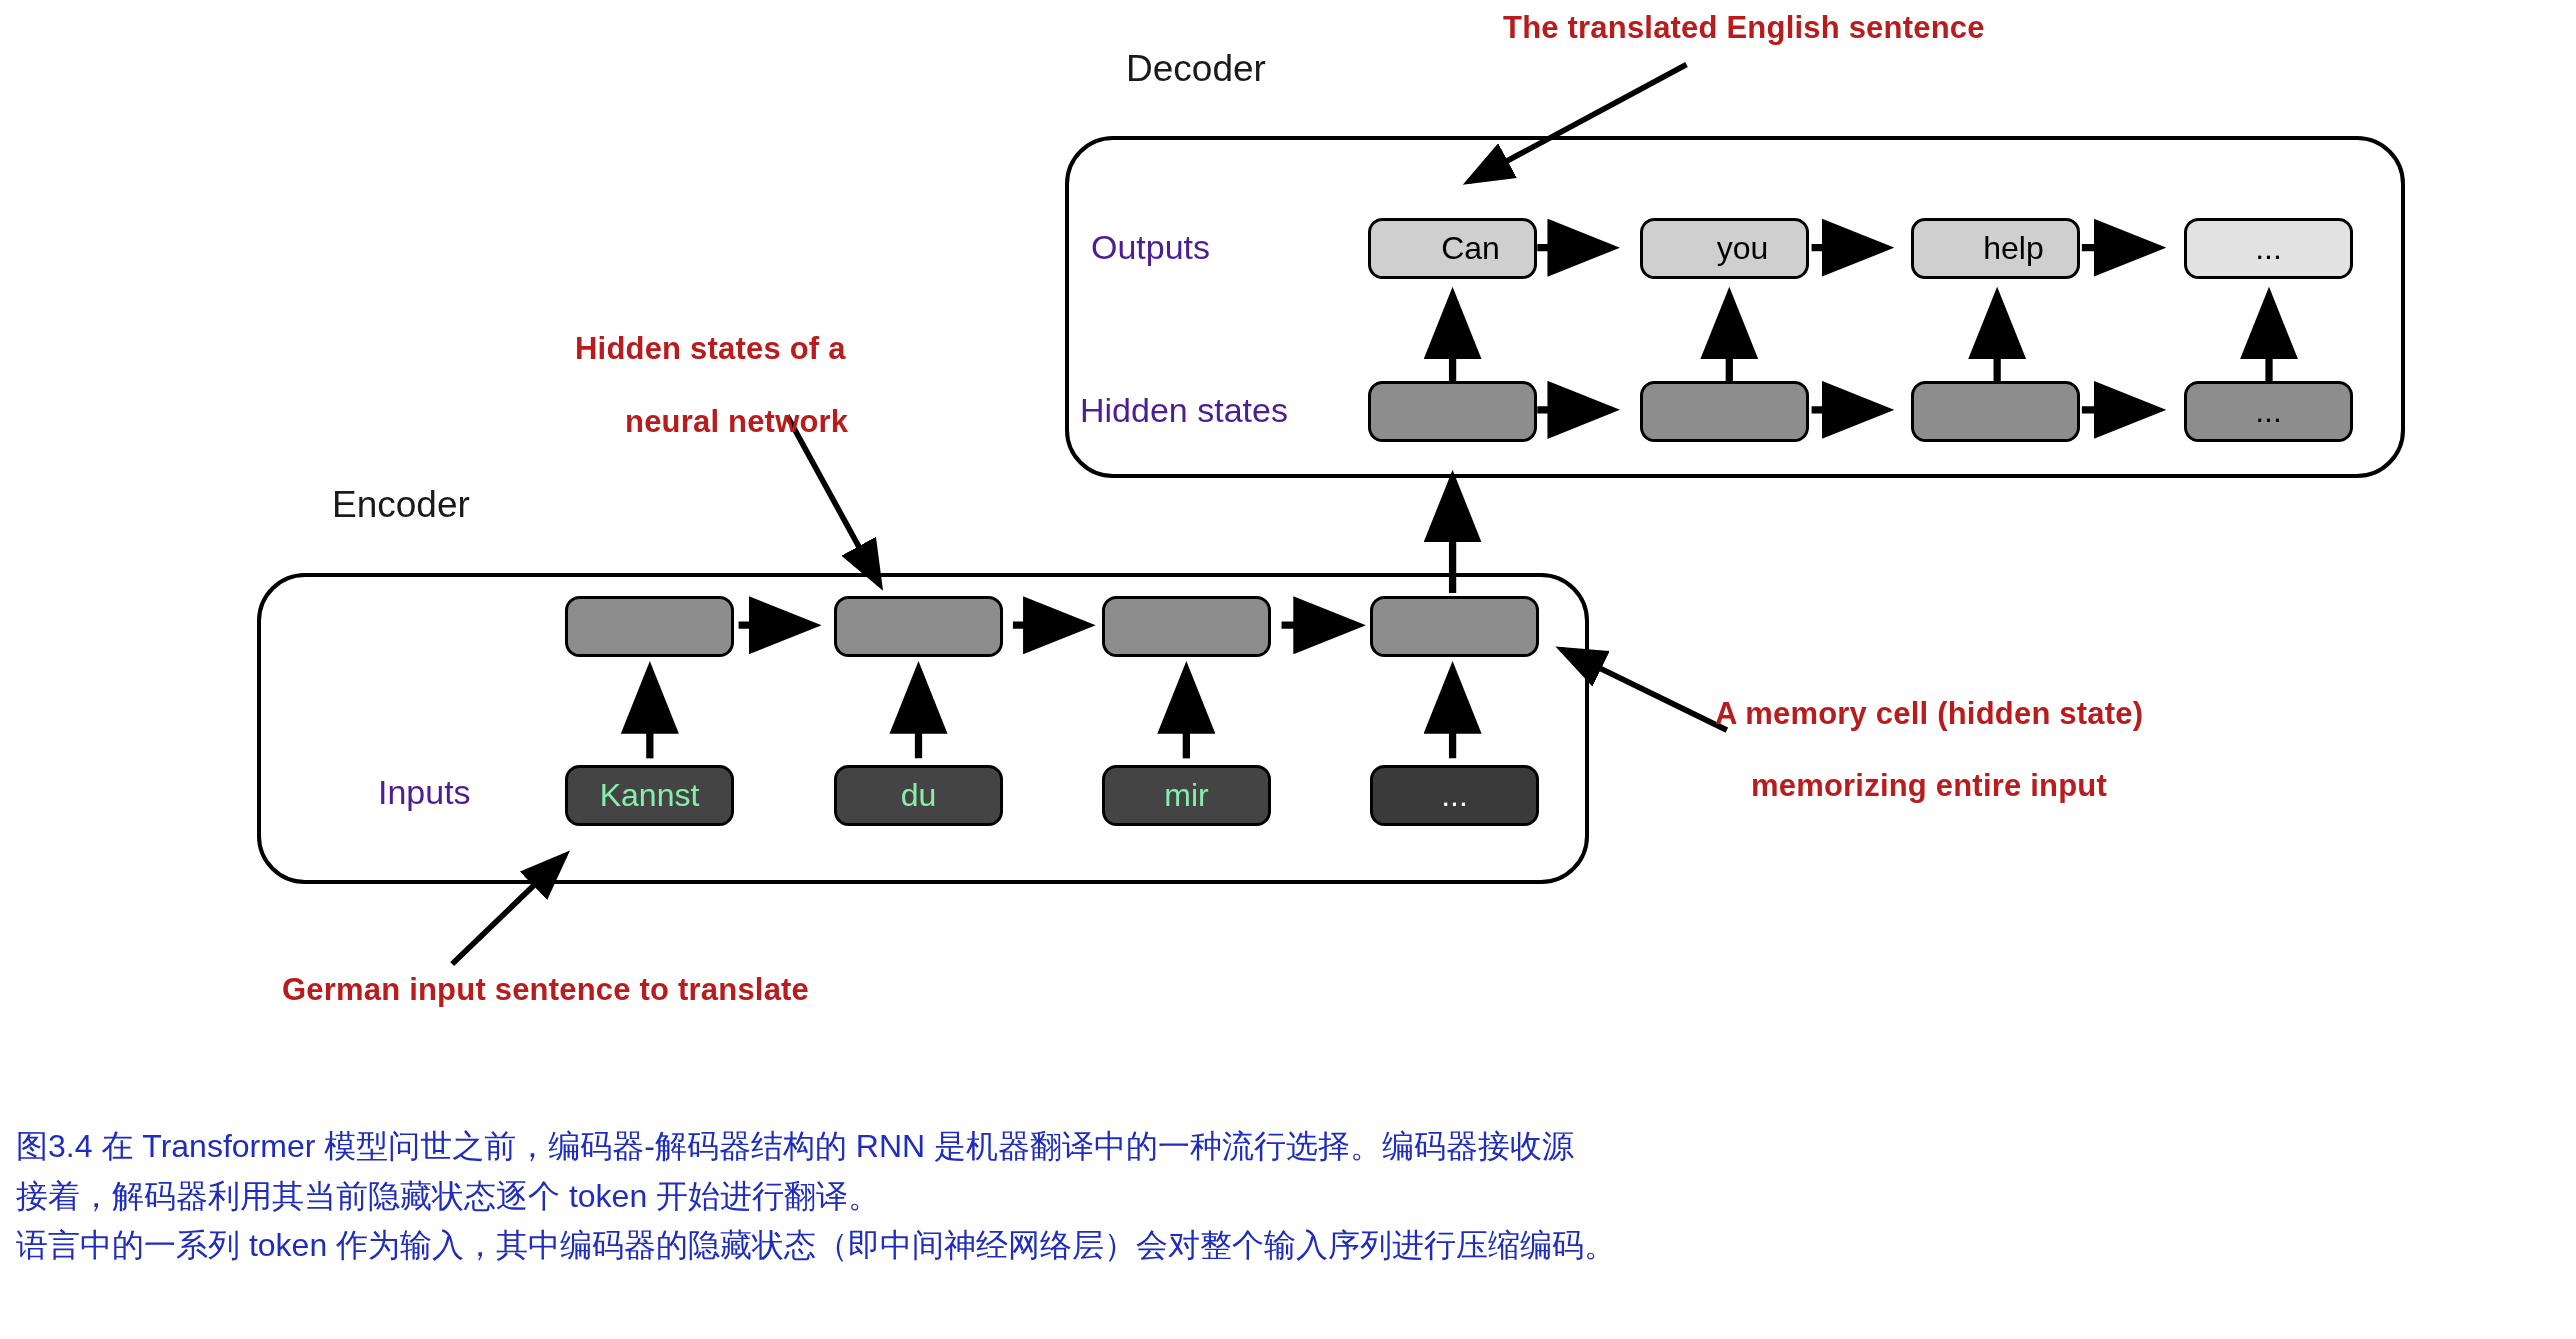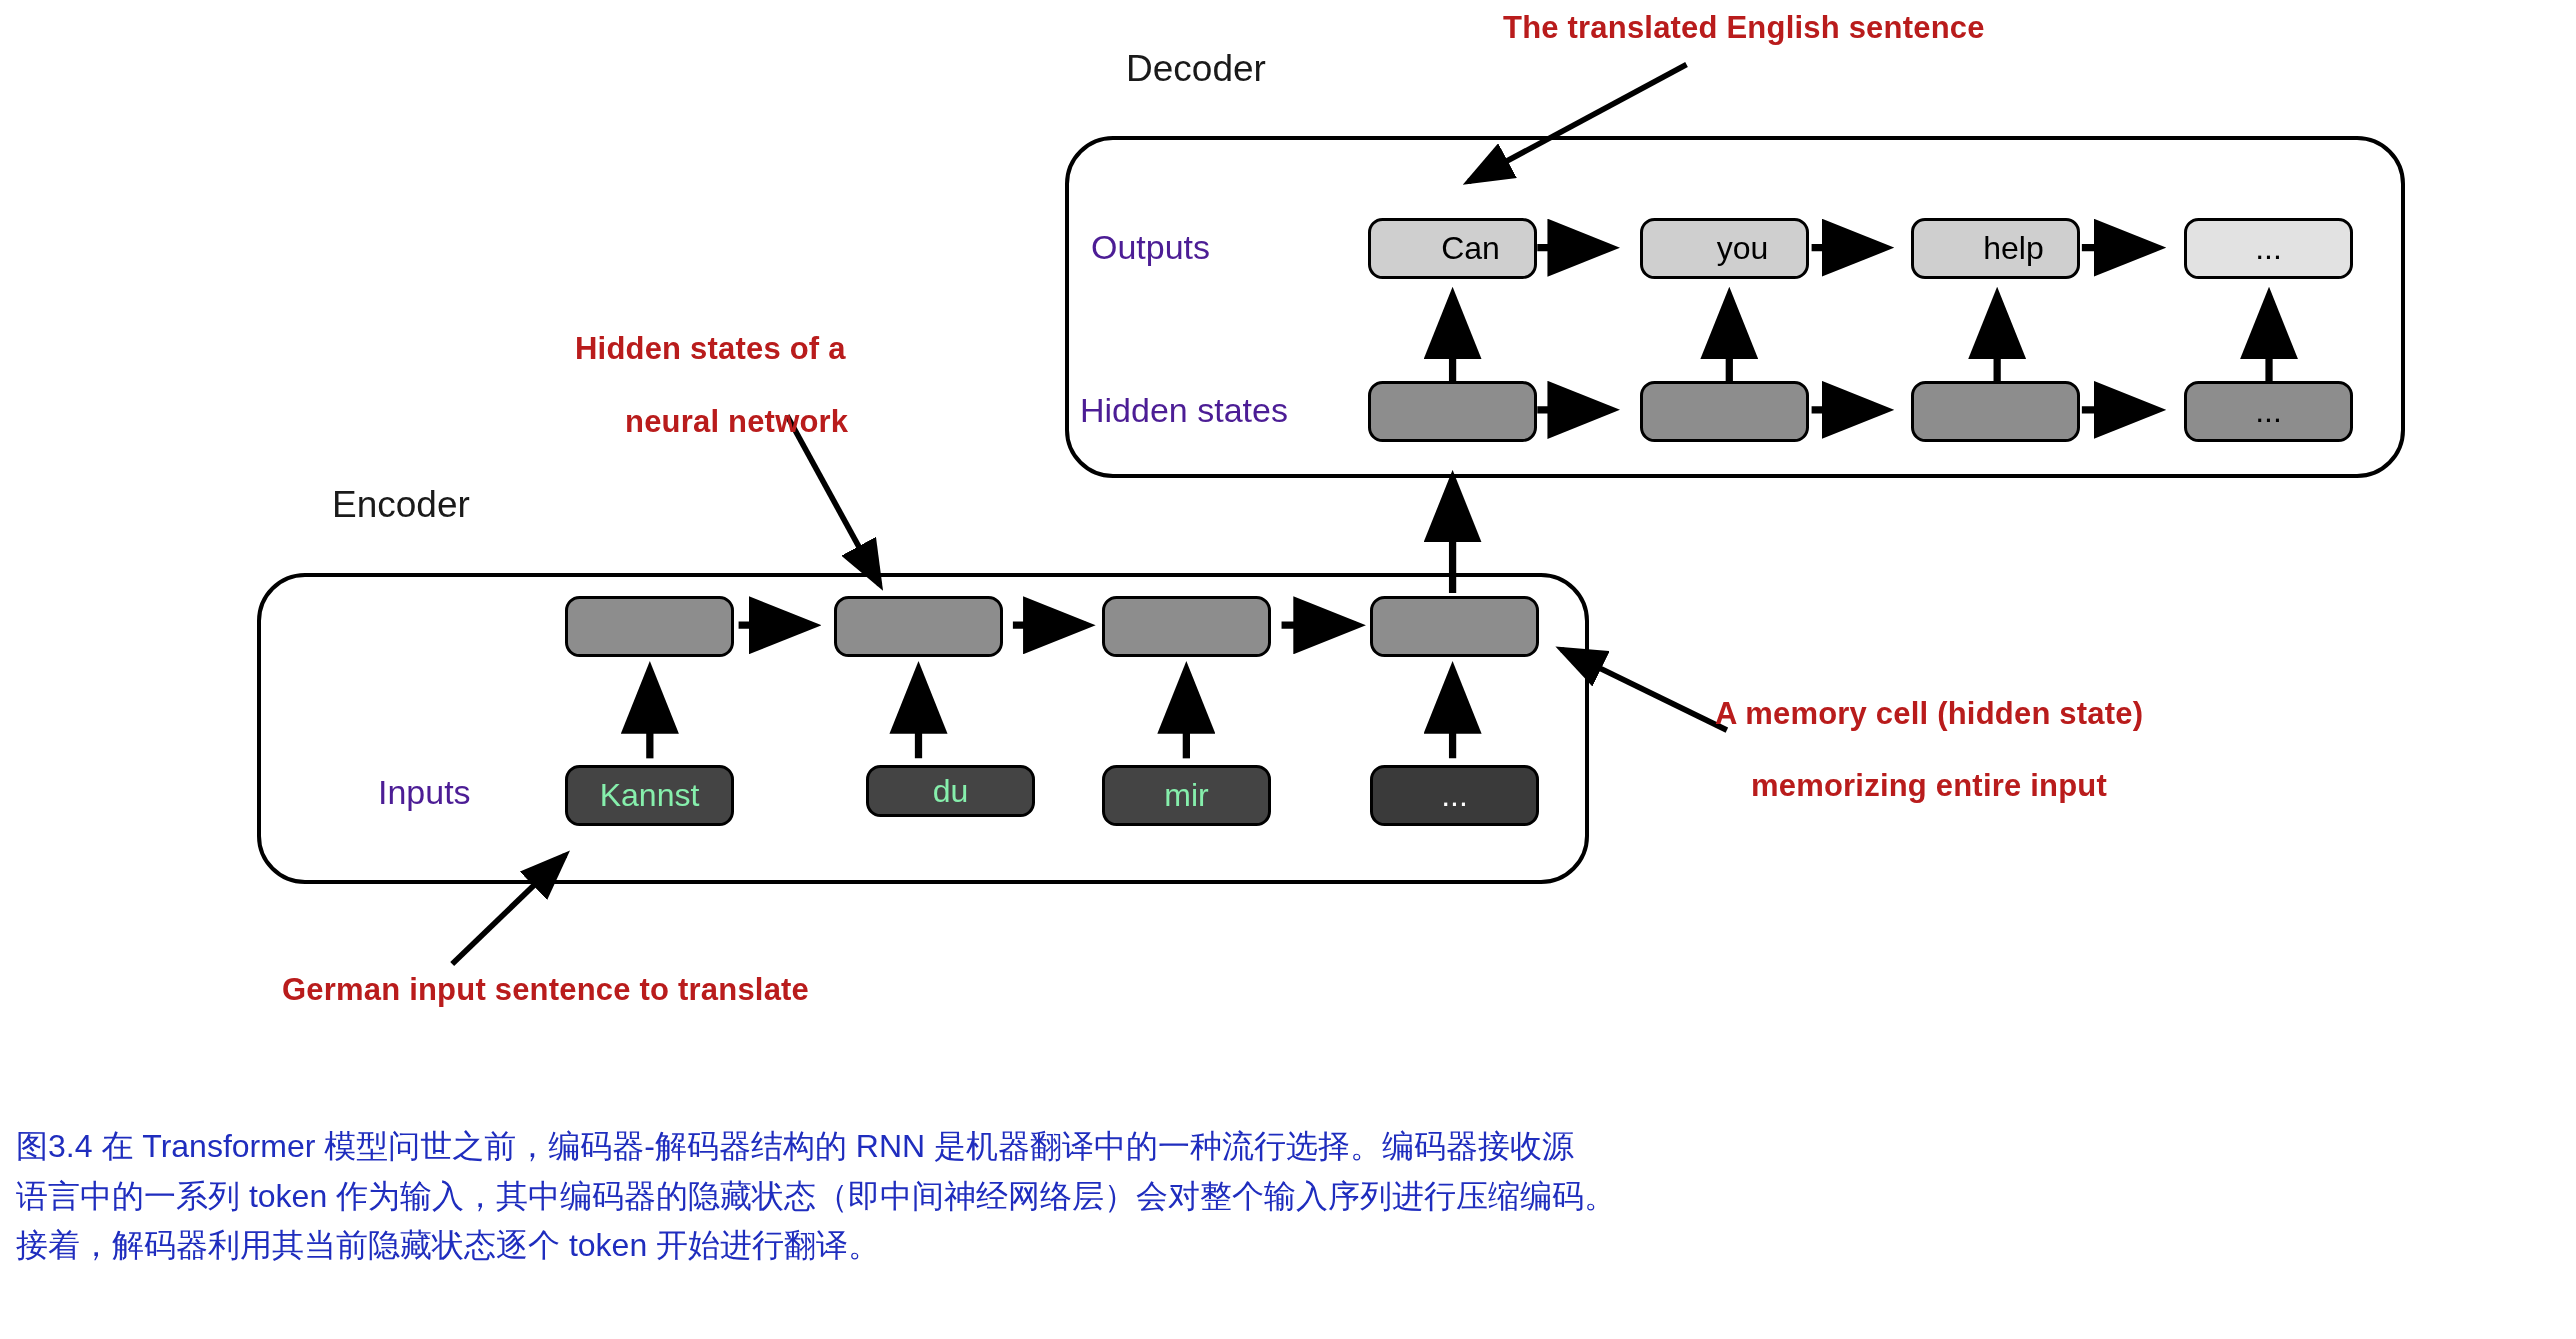--- a/index.html
+++ b/index.html
@@ -185,24 +185,24 @@
   <div class="panel" style="left:257px; top:573px; width:1332px; height:311px;"></div>
 
   <div class="cell cell-hidden" style="left:565px; top:596px; width:169px; height:61px;"></div>
   <div class="cell cell-hidden" style="left:834px; top:596px; width:169px; height:61px;"></div>
   <div class="cell cell-hidden" style="left:1102px; top:596px; width:169px; height:61px;"></div>
   <div class="cell cell-hidden" style="left:1370px; top:596px; width:169px; height:61px;"></div>
 
   <div class="label label-plain" style="left:378px; top:773px;">Inputs</div>
 
   <div class="cell cell-input" style="left:565px; top:765px; width:169px; height:61px;">Kannst</div>
-  <div class="cell cell-input" style="left:834px; top:765px; width:169px; height:52px;margin-left:32px;">du</div>
+  <div class="cell cell-input" style="left:834px; top:765px; width:169px; height:61px;">du</div>
   <div class="cell cell-input" style="left:1102px; top:765px; width:169px; height:61px;">mir</div>
   <div class="cell cell-input-faded" style="left:1370px; top:765px; width:169px; height:61px;">...</div>
 
 </div>
 
 <div class="caption">
   <span>图3.4 在 Transformer 模型问世之前，编码器-解码器结构的 RNN 是机器翻译中的一种流行选择。编码器接收源</span>
+  <span>接着，解码器利用其当前隐藏状态逐个 token 开始进行翻译。</span>
   <span>语言中的一系列 token 作为输入，其中编码器的隐藏状态（即中间神经网络层）会对整个输入序列进行压缩编码。</span>
-  <span>接着，解码器利用其当前隐藏状态逐个 token 开始进行翻译。</span>
 </div>
 
 
 </body></html>

